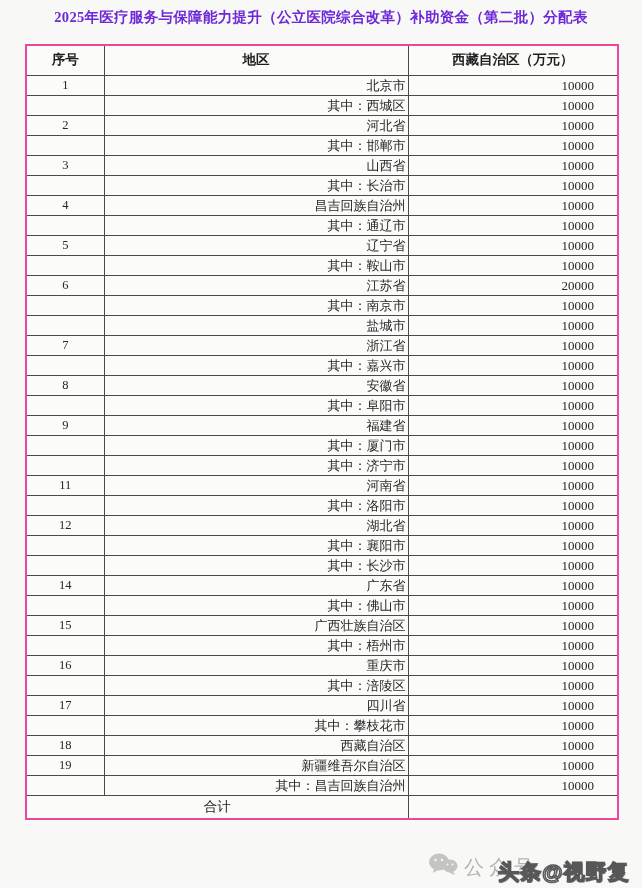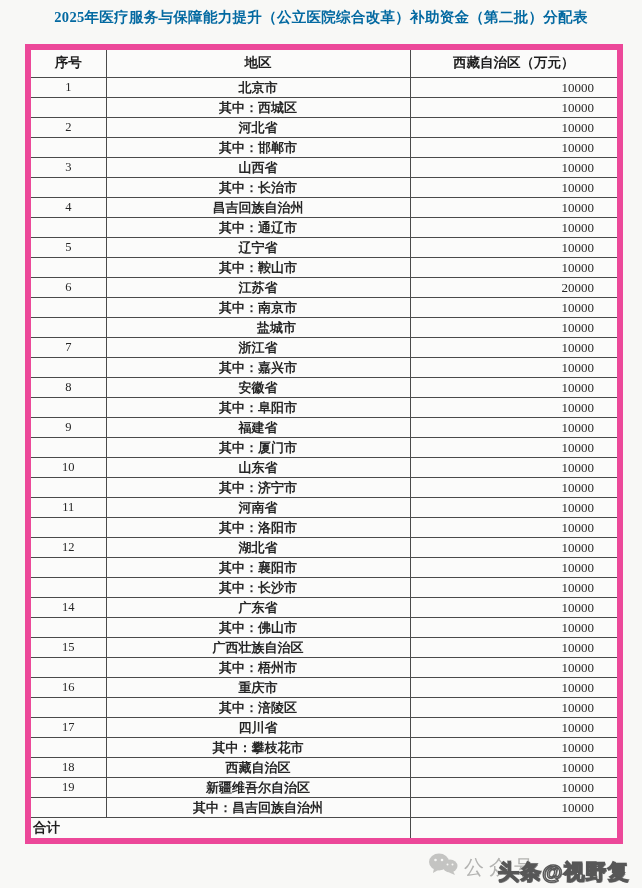--- a/index.html
+++ b/index.html
@@ -7,56 +7,56 @@
     width:642px; height:888px;
     background:#f8f8f6;
     font-family:"Liberation Serif","DejaVu Serif",serif;
     color:#222;
     position:relative;
     overflow:hidden;
   }
   .page-title {
     position:absolute; top:8px; left:0; width:642px;
     text-align:center;
-    font-size:14.5px; font-weight:bold; color:#0369a1;
+    font-size:14.5px; font-weight:bold; color:#6d28d9;
     letter-spacing:0.3px;
   }
   table.alloc {
     position:absolute; top:44px; left:25px;
     width:592px;
     border-collapse:collapse;
     table-layout:fixed;
     background:#fbfbfa;
   }
   table.alloc, table.alloc th, table.alloc td {
     border:1px solid #4a4a4a;
   }
-  table.alloc { border:6px solid #ec4899; }
+  table.alloc { border:2px solid #ec4899; }
   col.c-no     { width:78px; }
   col.c-region { width:304px; }
   col.c-amount { width:210px; }
   tr.header-row { height:30px; }
   tr.data-row   { height:20px; }
   tr.total-row  { height:24px; }
   th {
     font-size:13.5px; font-weight:bold; color:#1e1e1e;
     text-align:center; padding:0;
   }
   td {
     font-size:13px; color:#262626;
     padding:0 2px;
     white-space:nowrap; overflow:hidden;
     line-height:1;
   }
   td.cell-no     { text-align:center; font-size:12.5px; }
-  td.cell-region { text-align:center;font-weight:bold; }
+  td.cell-region { text-align:right; }
   td.cell-region.indent { padding-left:3em;margin-left:12px; }
   td.cell-amount { text-align:right; padding-right:23px; }
   td.cell-total-label {
-    font-weight:bold; font-size:13.5px; color:#1e1e1e;margin-left:8px;
+    text-align:center; font-weight:normal; font-size:13.5px; color:#1e1e1e;margin-left:8px;
   }
   
   .watermark {
     position:absolute; top:846px; left:420px; width:222px; height:42px;
     pointer-events:none;
   }
   .wm-icon {
     position:absolute; top:6px; left:8px; width:30px; height:24px;
     opacity:0.55;
   }
@@ -203,25 +203,20 @@
     <td class="cell-region">福建省</td>
     <td class="cell-amount">10000</td>
   </tr>
 
   <tr class="data-row">
     <td class="cell-no"></td>
     <td class="cell-region">其中：厦门市</td>
     <td class="cell-amount">10000</td>
   </tr>
 
-  <tr class="data-row">
-    <td class="cell-no">10</td>
-    <td class="cell-region">山东省</td>
-    <td class="cell-amount">10000</td>
-  </tr>
 
   <tr class="data-row">
     <td class="cell-no"></td>
     <td class="cell-region">其中：济宁市</td>
     <td class="cell-amount">10000</td>
   </tr>
 
   <tr class="data-row">
     <td class="cell-no">11</td>
     <td class="cell-region">河南省</td>

